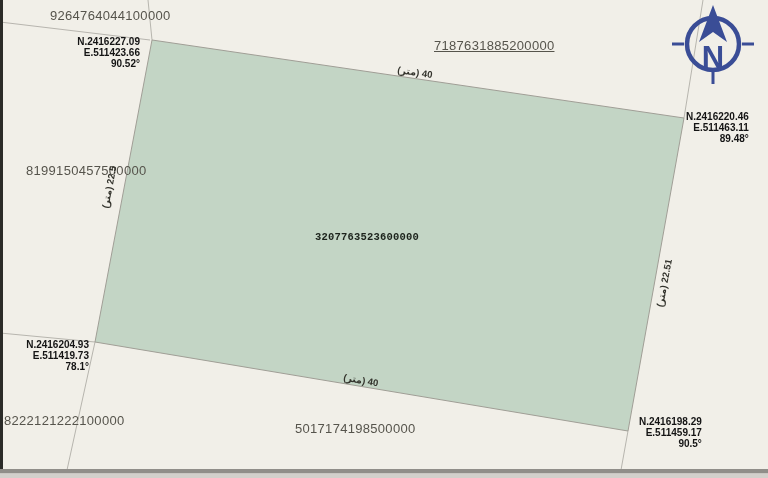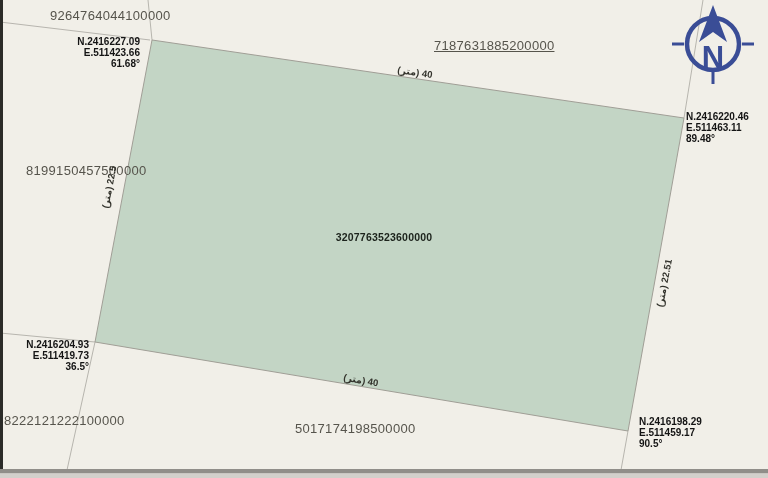--- a/index.html
+++ b/index.html
@@ -7,21 +7,21 @@
     position:relative;width:768px;height:478px;overflow:hidden;
     background:#f1efe8;
     font-family:"Liberation Sans","DejaVu Sans",sans-serif;
   }
   .stage svg{position:absolute;left:0;top:0;}
   .lbl{position:absolute;white-space:nowrap;}
   .neighbor{
     font-size:13px;color:#56544c;letter-spacing:.3px;font-weight:400;
   }
   .corner{
-    font-size:10px;font-weight:bold;color:#141414;line-height:11px;
+    font-size:10px;font-weight:bold;color:#141414;line-height:11px;text-align:right;
   }
   .corner span{display:block;}
   .corner.right-align{text-align:right;}
   .parcel-id{
     font-size:10.5px;font-weight:bold;color:#1c231c;letter-spacing:.2px;
     transform:translate(-50%,-50%);
   }
   .edge{
     font-size:9.5px;font-weight:bold;color:#33332c;direction:rtl;
   }
@@ -66,38 +66,38 @@
 
   <div class="lbl neighbor" style="left:50px;top:8px;">9264764044100000</div>
   <div class="lbl neighbor" style="left:434px;top:38px;text-decoration:underline;">7187631885200000</div>
   <div class="lbl neighbor" style="left:26px;top:163px;">8199150457500000</div>
   <div class="lbl neighbor" style="left:4px;top:393px;margin-top:20px;">8222121222100000</div>
   <div class="lbl neighbor" style="left:267px;top:421px;padding-left:28px;">5017174198500000</div>
 
   <div class="lbl corner right-align" style="right:628px;top:36px;">
     <span>N.2416227.09</span>
     <span>E.511423.66</span>
-    <span>61.68°</span>
+    <span>90.52°</span>
   </div>
   <div class="lbl corner" style="left:686px;top:111px;">
     <span>N.2416220.46</span>
     <span>E.511463.11</span>
     <span>89.48°</span>
   </div>
   <div class="lbl corner right-align" style="right:679px;top:339px;">
     <span>N.2416204.93</span>
     <span>E.511419.73</span>
-    <span>36.5°</span>
+    <span>78.1°</span>
   </div>
   <div class="lbl corner" style="left:639px;top:416px;">
     <span>N.2416198.29</span>
     <span>E.511459.17</span>
     <span>90.5°</span>
   </div>
 
-  <div class="lbl parcel-id" style="left:384px;top:237px;">3207763523600000</div>
+  <div class="lbl parcel-id" style="left:367px;top:237px;font-family:Liberation Mono, monospace;">3207763523600000</div>
 
   <div class="lbl edge e-top" style="left:415px;top:72px;">40 (متر)</div>
   <div class="lbl edge e-bottom" style="left:361px;top:380px;">40 (متر)</div>
   <div class="lbl edge e-left" style="left:109px;top:187px;">22.5 (متر)</div>
   <div class="lbl edge e-right" style="left:664px;top:283px;">22.51 (متر)</div>
 
 </div>
 
 </body></html>

